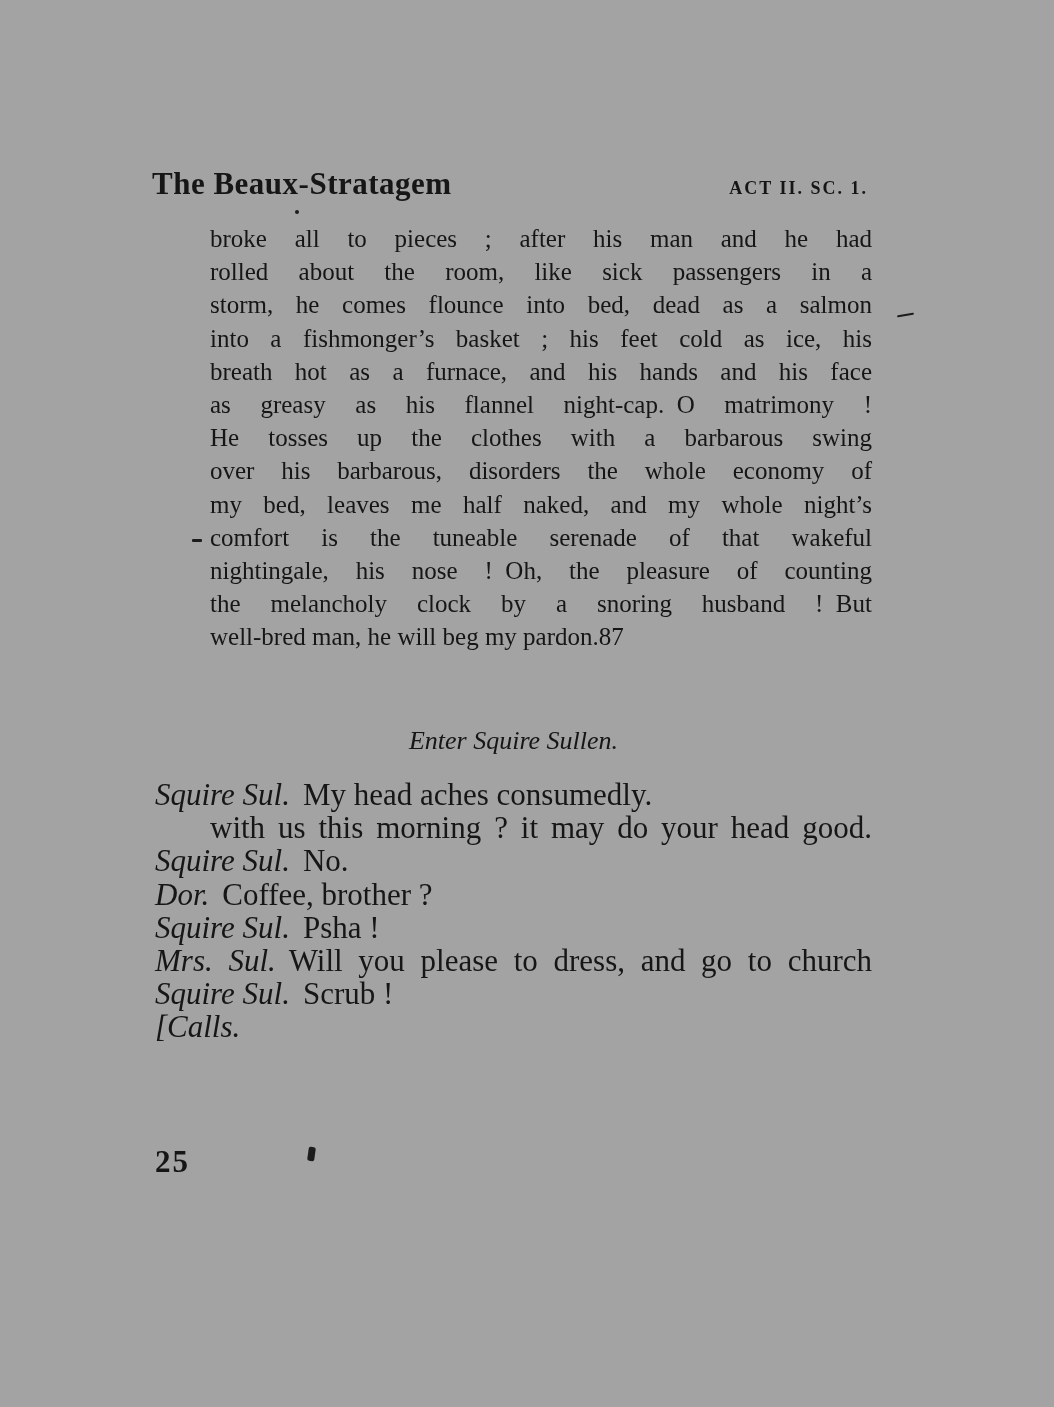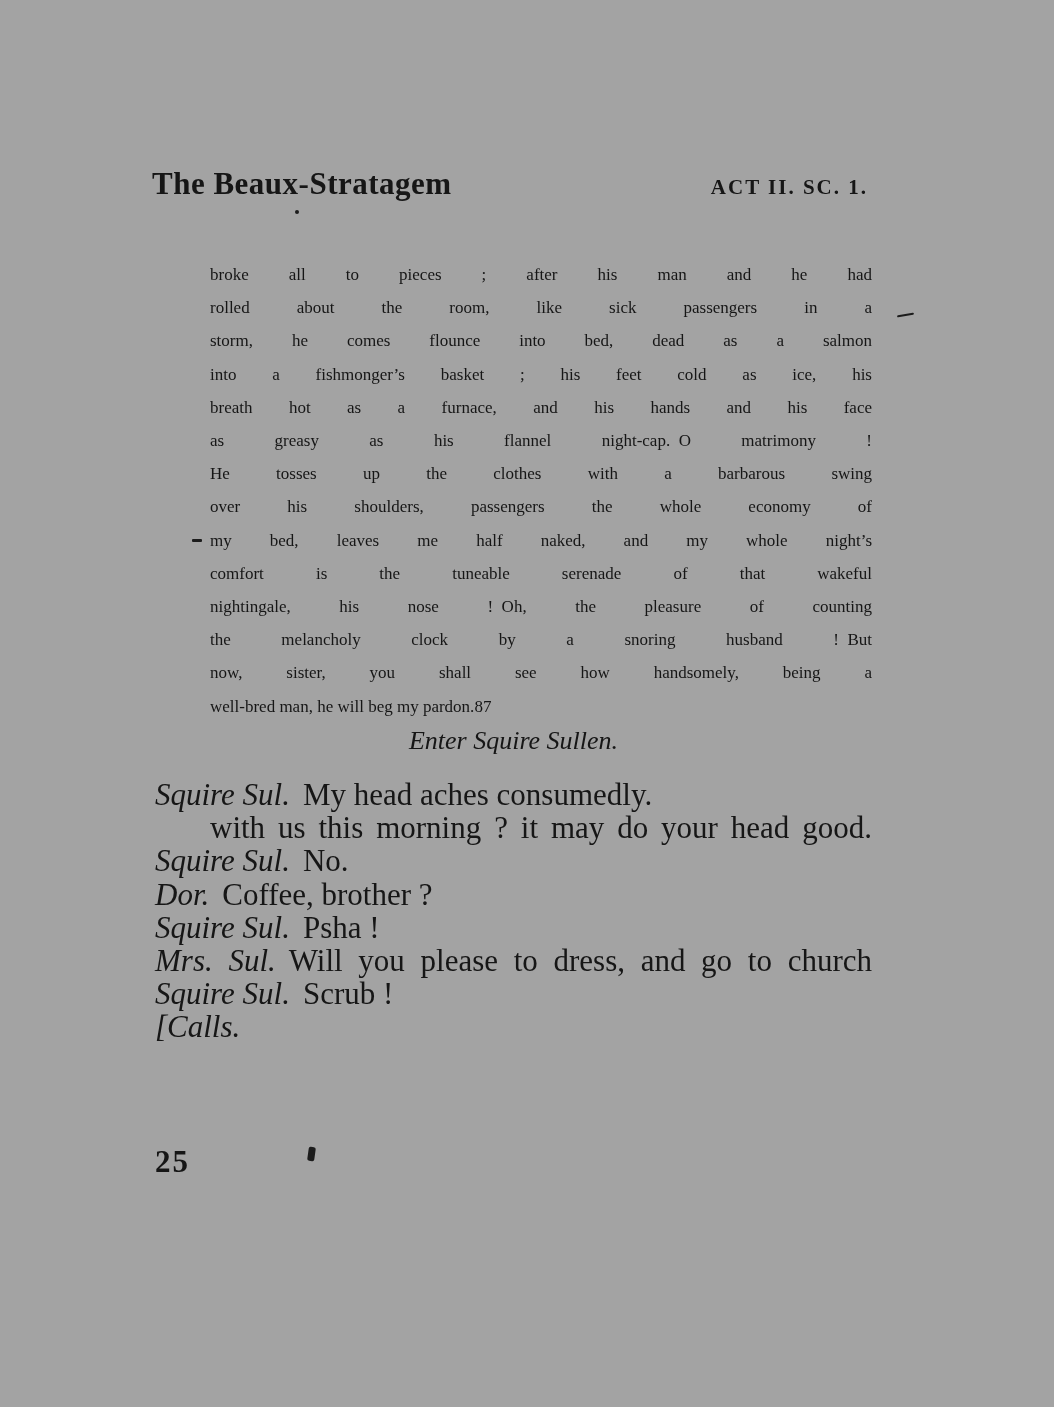--- a/index.html
+++ b/index.html
@@ -19,31 +19,30 @@
     justify-content: space-between;
     align-items: baseline;
   }
   .title {
     font-size: 31px;
     font-weight: bold;
     letter-spacing: 0.5px;
     white-space: nowrap;
   }
   .act {
-    font-size: 21px;
+    font-size: 18px;
     font-weight: bold;
     letter-spacing: 2px;
     white-space: nowrap;
   }
   .paragraph {
     position: absolute;
     top: 222px; left: 210px; width: 662px;
-    font-size: 17px;
+    font-size: 25px;
     line-height: 33.2px;
-    margin-top: 36px;
   }
   .pline {
     text-align: justify;
     text-align-last: justify;
   }
   .pline.lastline {
     text-align-last: auto;
     display: flex;
     justify-content: flex-start;
   }
@@ -105,26 +104,25 @@
   </div>
 
   <div class="paragraph">
     <div class="pline">broke all to pieces ; after his man and he had</div>
     <div class="pline">rolled about the room, like sick passengers in a</div>
     <div class="pline">storm, he comes flounce into bed, dead as a salmon</div>
     <div class="pline">into a fishmonger’s basket ; his feet cold as ice, his</div>
     <div class="pline">breath hot as a furnace, and his hands and his face</div>
     <div class="pline">as greasy as his flannel night-cap. O matrimony !</div>
     <div class="pline">He tosses up the clothes with a barbarous swing</div>
-    <div class="pline">over his shoulders, passengers the whole economy of</div>
+    <div class="pline">over his barbarous, disorders the whole economy of</div>
     <div class="pline">my bed, leaves me half naked, and my whole night’s</div>
     <div class="pline">comfort is the tuneable serenade of that wakeful</div>
     <div class="pline">nightingale, his nose ! Oh, the pleasure of counting</div>
     <div class="pline">the melancholy clock by a snoring husband ! But</div>
-    <div class="pline">now, sister, you shall see how handsomely, being a</div>
     <div class="pline lastline">
       <span>well-bred man, he will beg my pardon.</span>
       <span>87</span>
     </div>
   </div>
 
   <div class="stage">Enter Squire Sullen.</div>
 
   <div class="dialogue">
 

